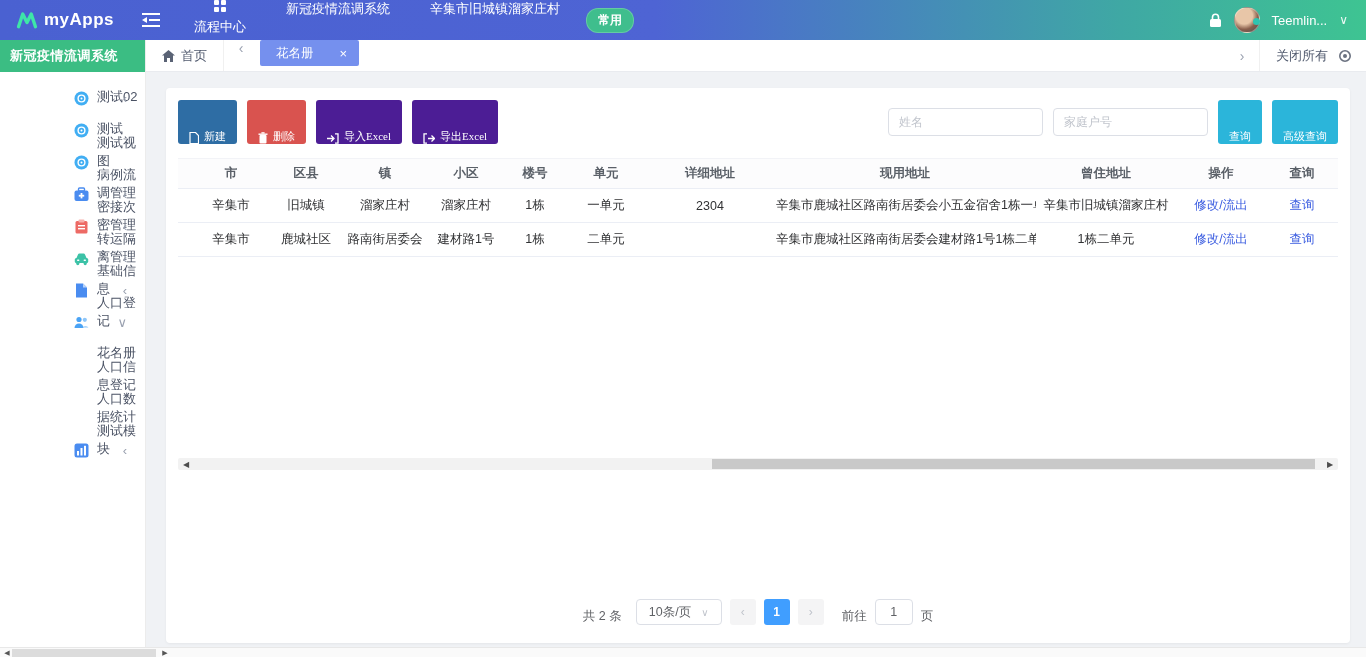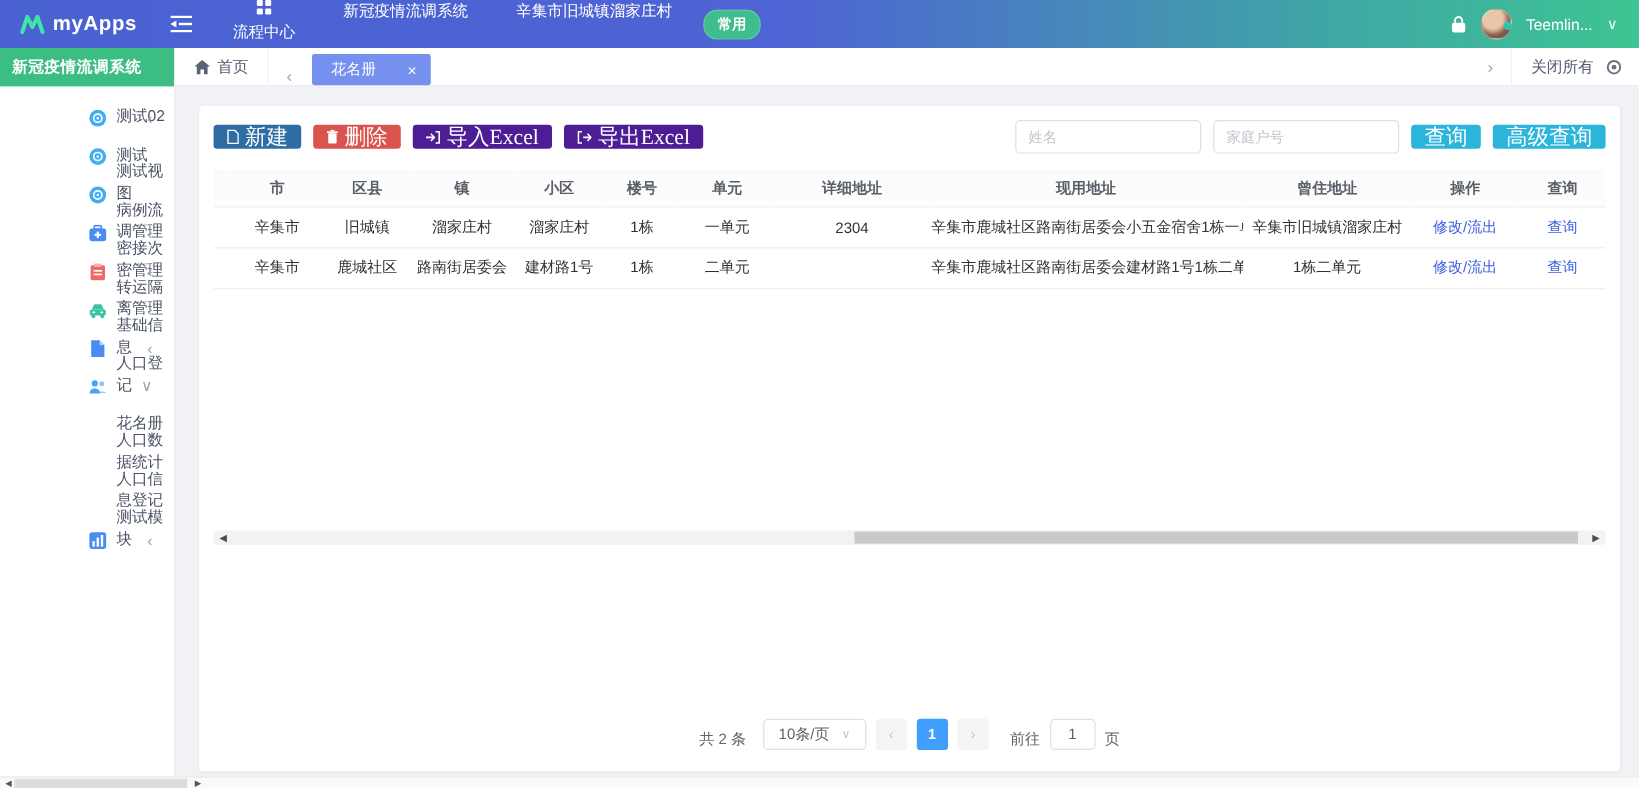--- a/index.html
+++ b/index.html
@@ -33,39 +33,39 @@
     display:flex; align-items:center; padding-left:10px; letter-spacing:.5px; }
   .sb-menu { padding-top:2px; }
   .sb-item { height:32px; display:flex; align-items:flex-end; font-size:13px; color:#4a5264;
     padding-left:38px; cursor:pointer; position:relative;margin-left:36px; }
   .sb-item .ic { width:15px; height:15px; margin-right:8px; flex:0 0 15px; display:inline-flex; }
   .sb-item.child { padding-left:61px; }
   .sb-chev { position:absolute; right:18px; color:#9aa1b0; font-size:13px; }
 
   
   main { flex:1; display:flex; flex-direction:column; }
-  .tabbar { height:32px; background:#fff; border-bottom:1px solid #e9ebef; display:flex; align-items:flex-end; }
+  .tabbar { height:32px; background:#fff; border-bottom:1px solid #e9ebef; display:flex; align-items:flex-start; }
   .tab-home { display:flex; align-items:center; gap:6px; font-size:13px; color:#515a6e;
     padding:0 16px; height:100%; border-right:1px solid #f0f0f0; cursor:pointer; }
   .tab-scroll { width:34px; text-align:center; color:#9aa1b0; font-size:14px; cursor:pointer; }
   .tab-active { background:#7590ee; color:#fff; font-size:12.5px; height:26px; display:flex;
     align-items:center; gap:26px; padding:0 12px 0 16px; border-radius:2px; margin-left:2px; cursor:pointer; }
   .tab-close { font-size:13px; cursor:pointer; line-height:1; }
   .tabbar-right { margin-left:auto; display:flex; align-items:center; height:100%; }
   .close-all { font-size:13px; color:#515a6e; padding:0 10px 0 16px; border-left:1px solid #f0f0f0;
     height:100%; display:flex; align-items:center; cursor:pointer; }
   .gear { color:#6b7280; font-size:14px; padding-right:14px; cursor:pointer; }
 
   
   .content { flex:1; padding:16px 16px 0 20px; }
   .card { background:#fff; border-radius:4px; height:555px; box-shadow:0 1px 3px rgba(0,0,0,.05);
     padding:12px 12px 6px; display:flex; flex-direction:column; }
   .toolbar { display:flex; align-items:center; }
-  .btn { height:20px; border:none; border-radius:3px; color:#fff; font-size:18px;
-    display:inline-flex; align-items:center; gap:5px; padding:0 11px; margin-right:10px; cursor:pointer;
+  .btn { height:44px; border:none; border-radius:3px; color:#fff; font-size:11px;
+    display:inline-flex; align-items:flex-end; gap:5px; padding:0 11px; margin-right:10px; cursor:pointer;
     font-family:inherit; }
   .btn-new { background:#2e6da4; }
   .btn-del { background:#d9534f; }
   .btn-excel { background:#4c1d95;font-family:Liberation Serif, serif; }
   .toolbar-right { margin-left:auto; display:flex; align-items:center; }
   .q-input { width:155px; height:28px; border:1px solid #dcdfe6; border-radius:4px; font-size:12px;
     padding:0 10px; margin-right:10px; color:#14532d; font-family:inherit; outline:none; }
   .q-input::placeholder { color:#c0c4cc; }
   .btn-query { background:#2bb5da; margin-right:10px; }
   .btn-adv { background:#2bb5da; margin-right:0; }
@@ -262,24 +262,24 @@
             </svg>
         </span>
         <span>人口登记</span>
         <span class="sb-chev">∨</span>
       </div>
 
       <div class="sb-item child">
         <span>花名册</span>
       </div>
       <div class="sb-item child">
+        <span>人口信息登记</span>
+      </div>
+      <div class="sb-item child">
         <span>人口数据统计</span>
-      </div>
-      <div class="sb-item child">
-        <span>人口信息登记</span>
       </div>
 
       <div class="sb-item">
         <span class="ic">
           <svg width="15" height="15" viewBox="0 0 15 15">
               <rect x="0.5" y="0.5" width="14" height="14" rx="2.5" fill="#4a8cf0"></rect>
               <rect x="3" y="8" width="2" height="4.5" fill="#fff"></rect>
               <rect x="6.5" y="5" width="2" height="7.5" fill="#fff"></rect>
               <rect x="10" y="2.8" width="2" height="9.7" fill="#fff"></rect>
             </svg>

